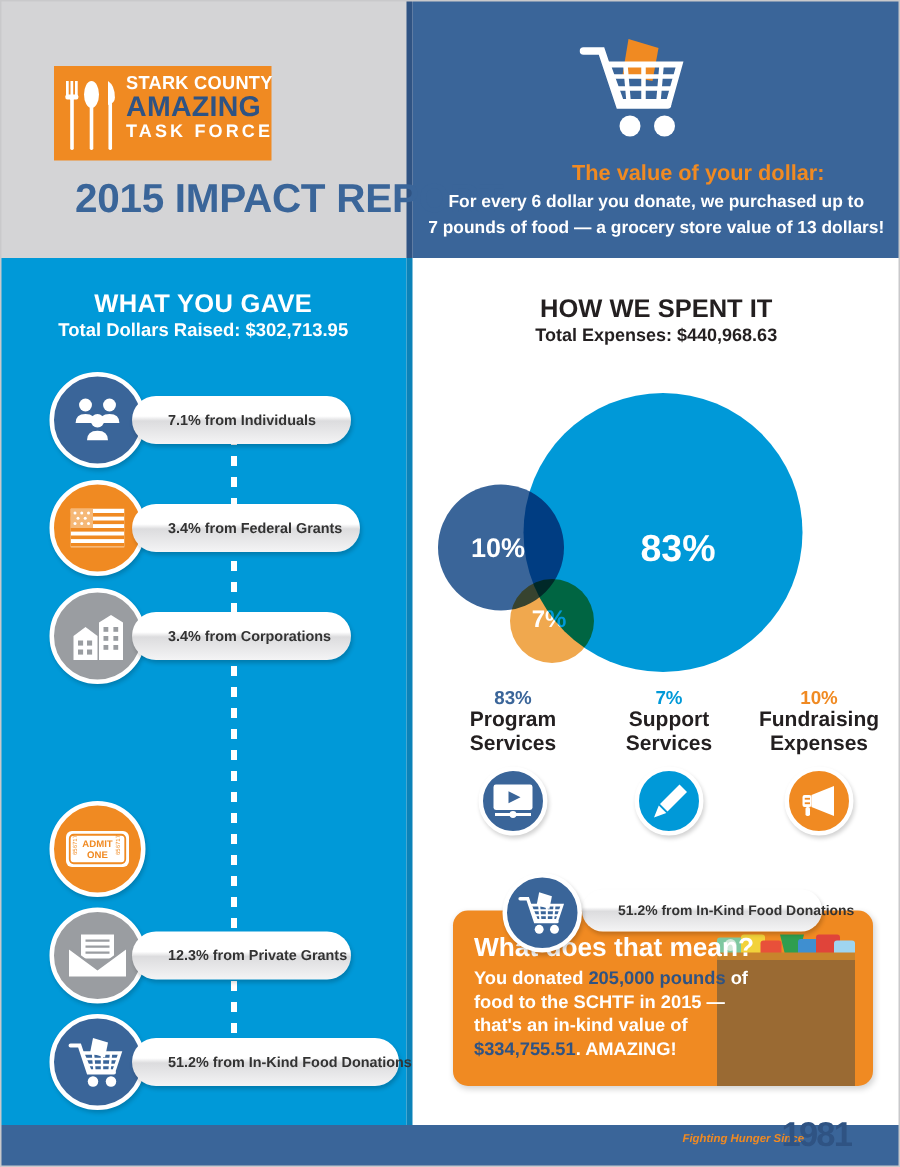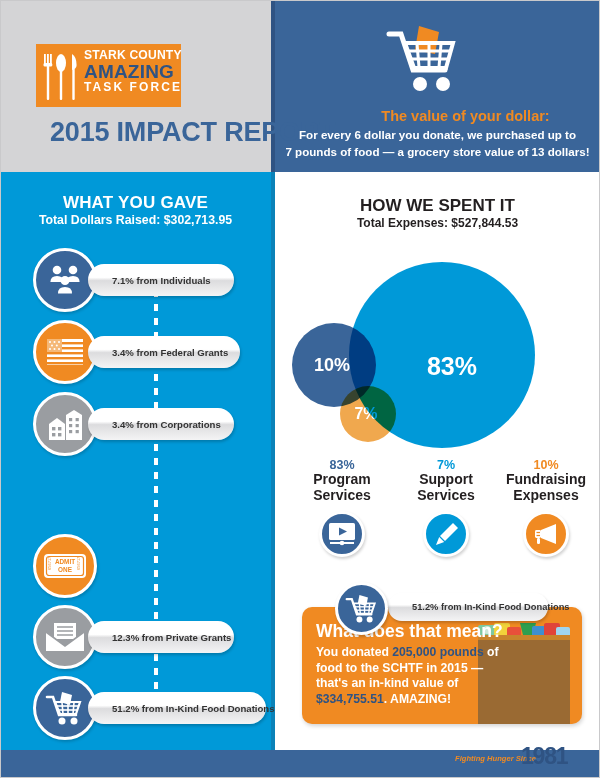--- a/index.html
+++ b/index.html
@@ -288,21 +288,21 @@
         <circle cx="17" cy="30" r="3.5" fill="#fff"></circle>
           <circle cx="29" cy="30" r="3.5" fill="#fff"></circle>
       </svg>
     </div>
     <div class="gpill" style="width:178px">
       <span>51.2% from In-Kind Food Donations</span>
     </div>
   </div>
 
   <div class="r-title" style="top:196px">HOW WE SPENT IT</div>
-  <div class="r-sub" style="top:216px">Total Expenses: $527,844.53</div>
+  <div class="r-sub" style="top:216px">Total Expenses: $440,968.63</div>
 
   <div class="bubble b83">
     <span>83%</span>
     </div>
   <div class="bubble b10">
     <span>10%</span>
     </div>
   <div class="bubble b7">
     <span>7%</span>
     </div>

